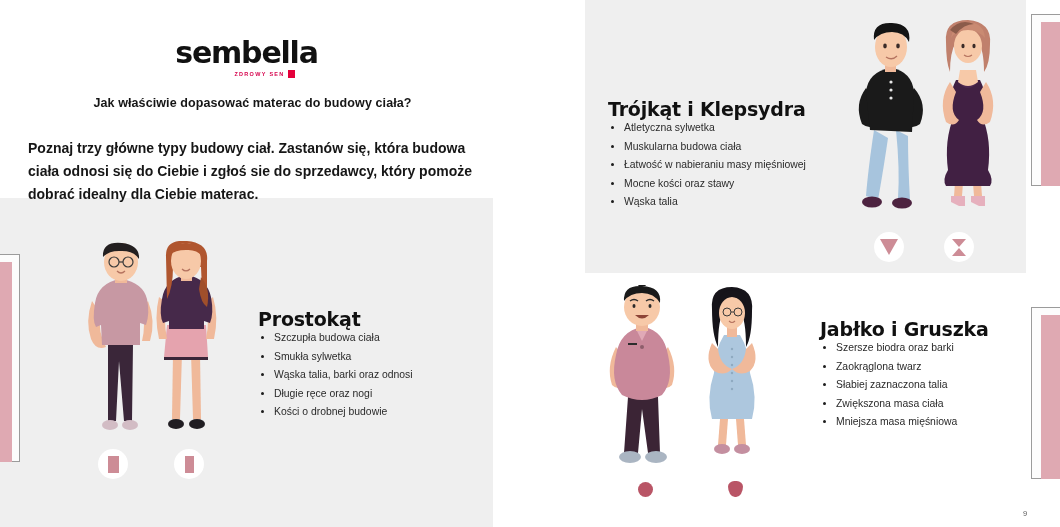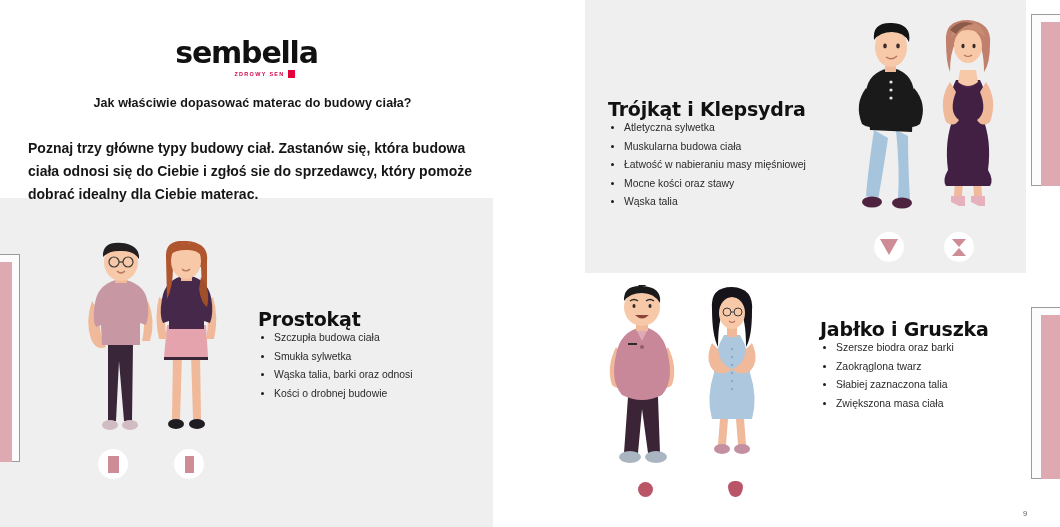--- a/index.html
+++ b/index.html
@@ -209,20 +209,21 @@
           <span class="sh-rect2"></span>
         </div>
     </div>
 
     <div id="txt-prostokat">
       <div class="block-title">Prostokąt</div>
       <ul class="bullets">
         <li>Szczupła budowa ciała</li>
         <li>Smukła sylwetka</li>
         <li>Wąska talia, barki oraz odnosi</li>
+        <li>Długie ręce oraz nogi</li>
         <li>Kości o drobnej budowie</li>
       </ul>
     </div>
 
     <div class="pagenum" id="pg-left">8</div>
   </div>
 
   <div class="slide" id="slide-right">
 
     <div class="panel" id="panel-right"></div>
@@ -398,18 +399,19 @@
       </div>
   </div>
 
   <div id="txt-jablko">
     <div class="block-title">Jabłko i Gruszka</div>
     <ul class="bullets">
       <li>Szersze biodra oraz barki</li>
       <li>Zaokrąglona twarz</li>
       <li>Słabiej zaznaczona talia</li>
       <li>Zwiększona masa ciała</li>
+      <li>Mniejsza masa mięśniowa</li>
     </ul>
   </div>
 
   <div class="pagenum" id="pg-right">9</div>
 
 </div>
 
 </body></html>

